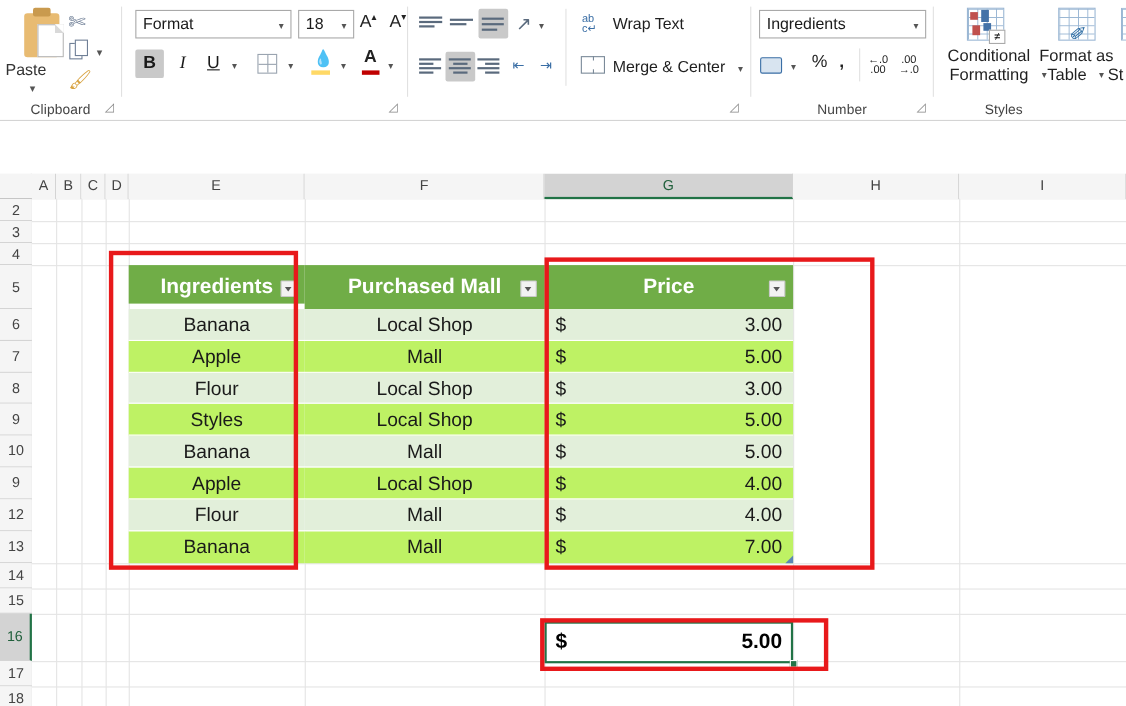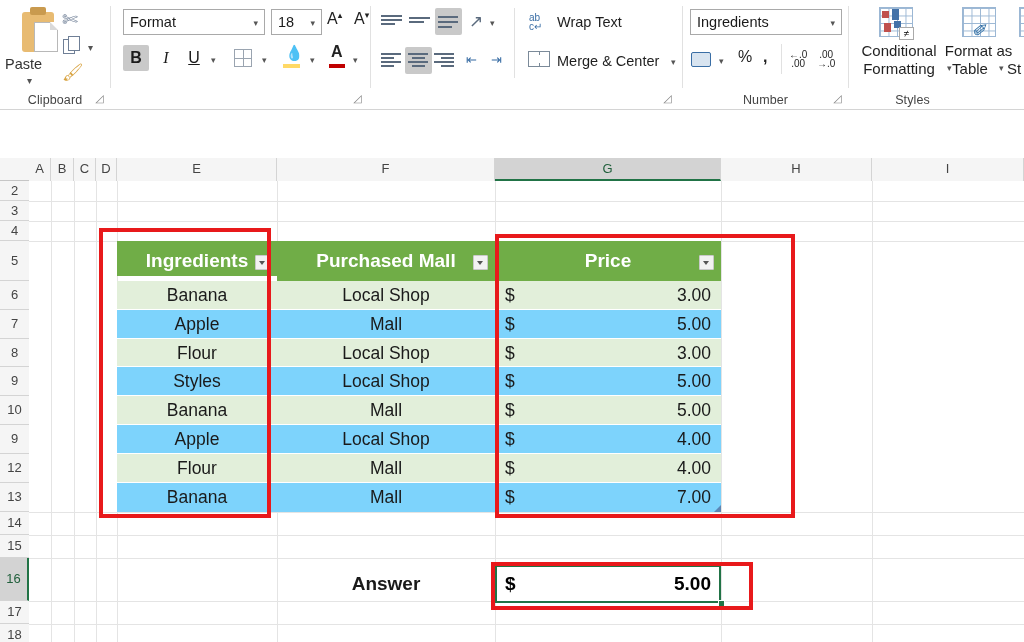--- a/index.html
+++ b/index.html
@@ -143,21 +143,21 @@
   .gline-v { position:absolute; top:0; width:1px; height:461px; background:#e4e4e4; }
   .gline-h { position:absolute; left:0; width:995px; height:1px; background:#e4e4e4; }
 
   
   .xltable { position:absolute; }
   .xlrow { position:absolute; left:0; height:33px; }
   .xlcell { position:absolute; height:33px; line-height:33px; font-size:17.5px; color:#1a1a1a;
      overflow:hidden; white-space:nowrap; }
   .xlhead { background:#70ad47; color:#fff; font-weight:bold; font-size:19px; text-align:center; }
   .band { background:#e2efda; }
-  .plain { background:#7dd3fc; }
+  .plain { background:#bef264; }
   .ctr { text-align:center; }
   .filterbtn { position:absolute; width:15px; height:15px; background:#f2f2f2;
      border:1px solid #c9c9c9; border-radius:1px; }
   .filterbtn:after { content:""; position:absolute; left:3px; top:5px;
      border-style:solid; border-width:4px 3.5px 0 3.5px; border-color:#555 transparent transparent transparent; }
   .acct-d { position:absolute; left:10px; font-size:17.5px; }
   .acct-v { position:absolute; right:10px; font-size:17.5px; }
   .rowsep { position:absolute; left:0; height:1px; background:#ffffff; }
   .tblhandle { position:absolute; width:7px; height:7px; }
   .tblhandle:after { content:""; position:absolute; right:0; bottom:0;
@@ -487,21 +487,20 @@
         <div class="rowsep" style="top:97px;width:604px"></div>
         <div class="rowsep" style="top:125px;width:604px"></div>
         <div class="rowsep" style="top:154px;width:604px"></div>
         <div class="rowsep" style="top:183px;width:604px"></div>
         <div class="rowsep" style="top:212px;width:604px"></div>
         <div class="rowsep" style="top:241px;width:604px"></div>
 
         <div class="tblhandle" style="left:597px;top:264px"></div>
       </div>
 
-      <div class="answer-label" style="left:248px;top:386px;width:218px;height:33px">Answer</div>
 
       <div class="answer-cell" style="left:466px;top:384px;width:226px;height:38px">
         <span class="acct-d" style="left:8px;top:0;line-height:34px">$</span>
         <span class="acct-v" style="right:8px;top:0;line-height:34px">5.00</span>
       </div>
       <div class="fillhandle" style="left:689px;top:419px"></div>
     </div>
   </div>
 
   <div class="redbox" style="left:99px;top:228px;width:172px;height:290px"></div>

